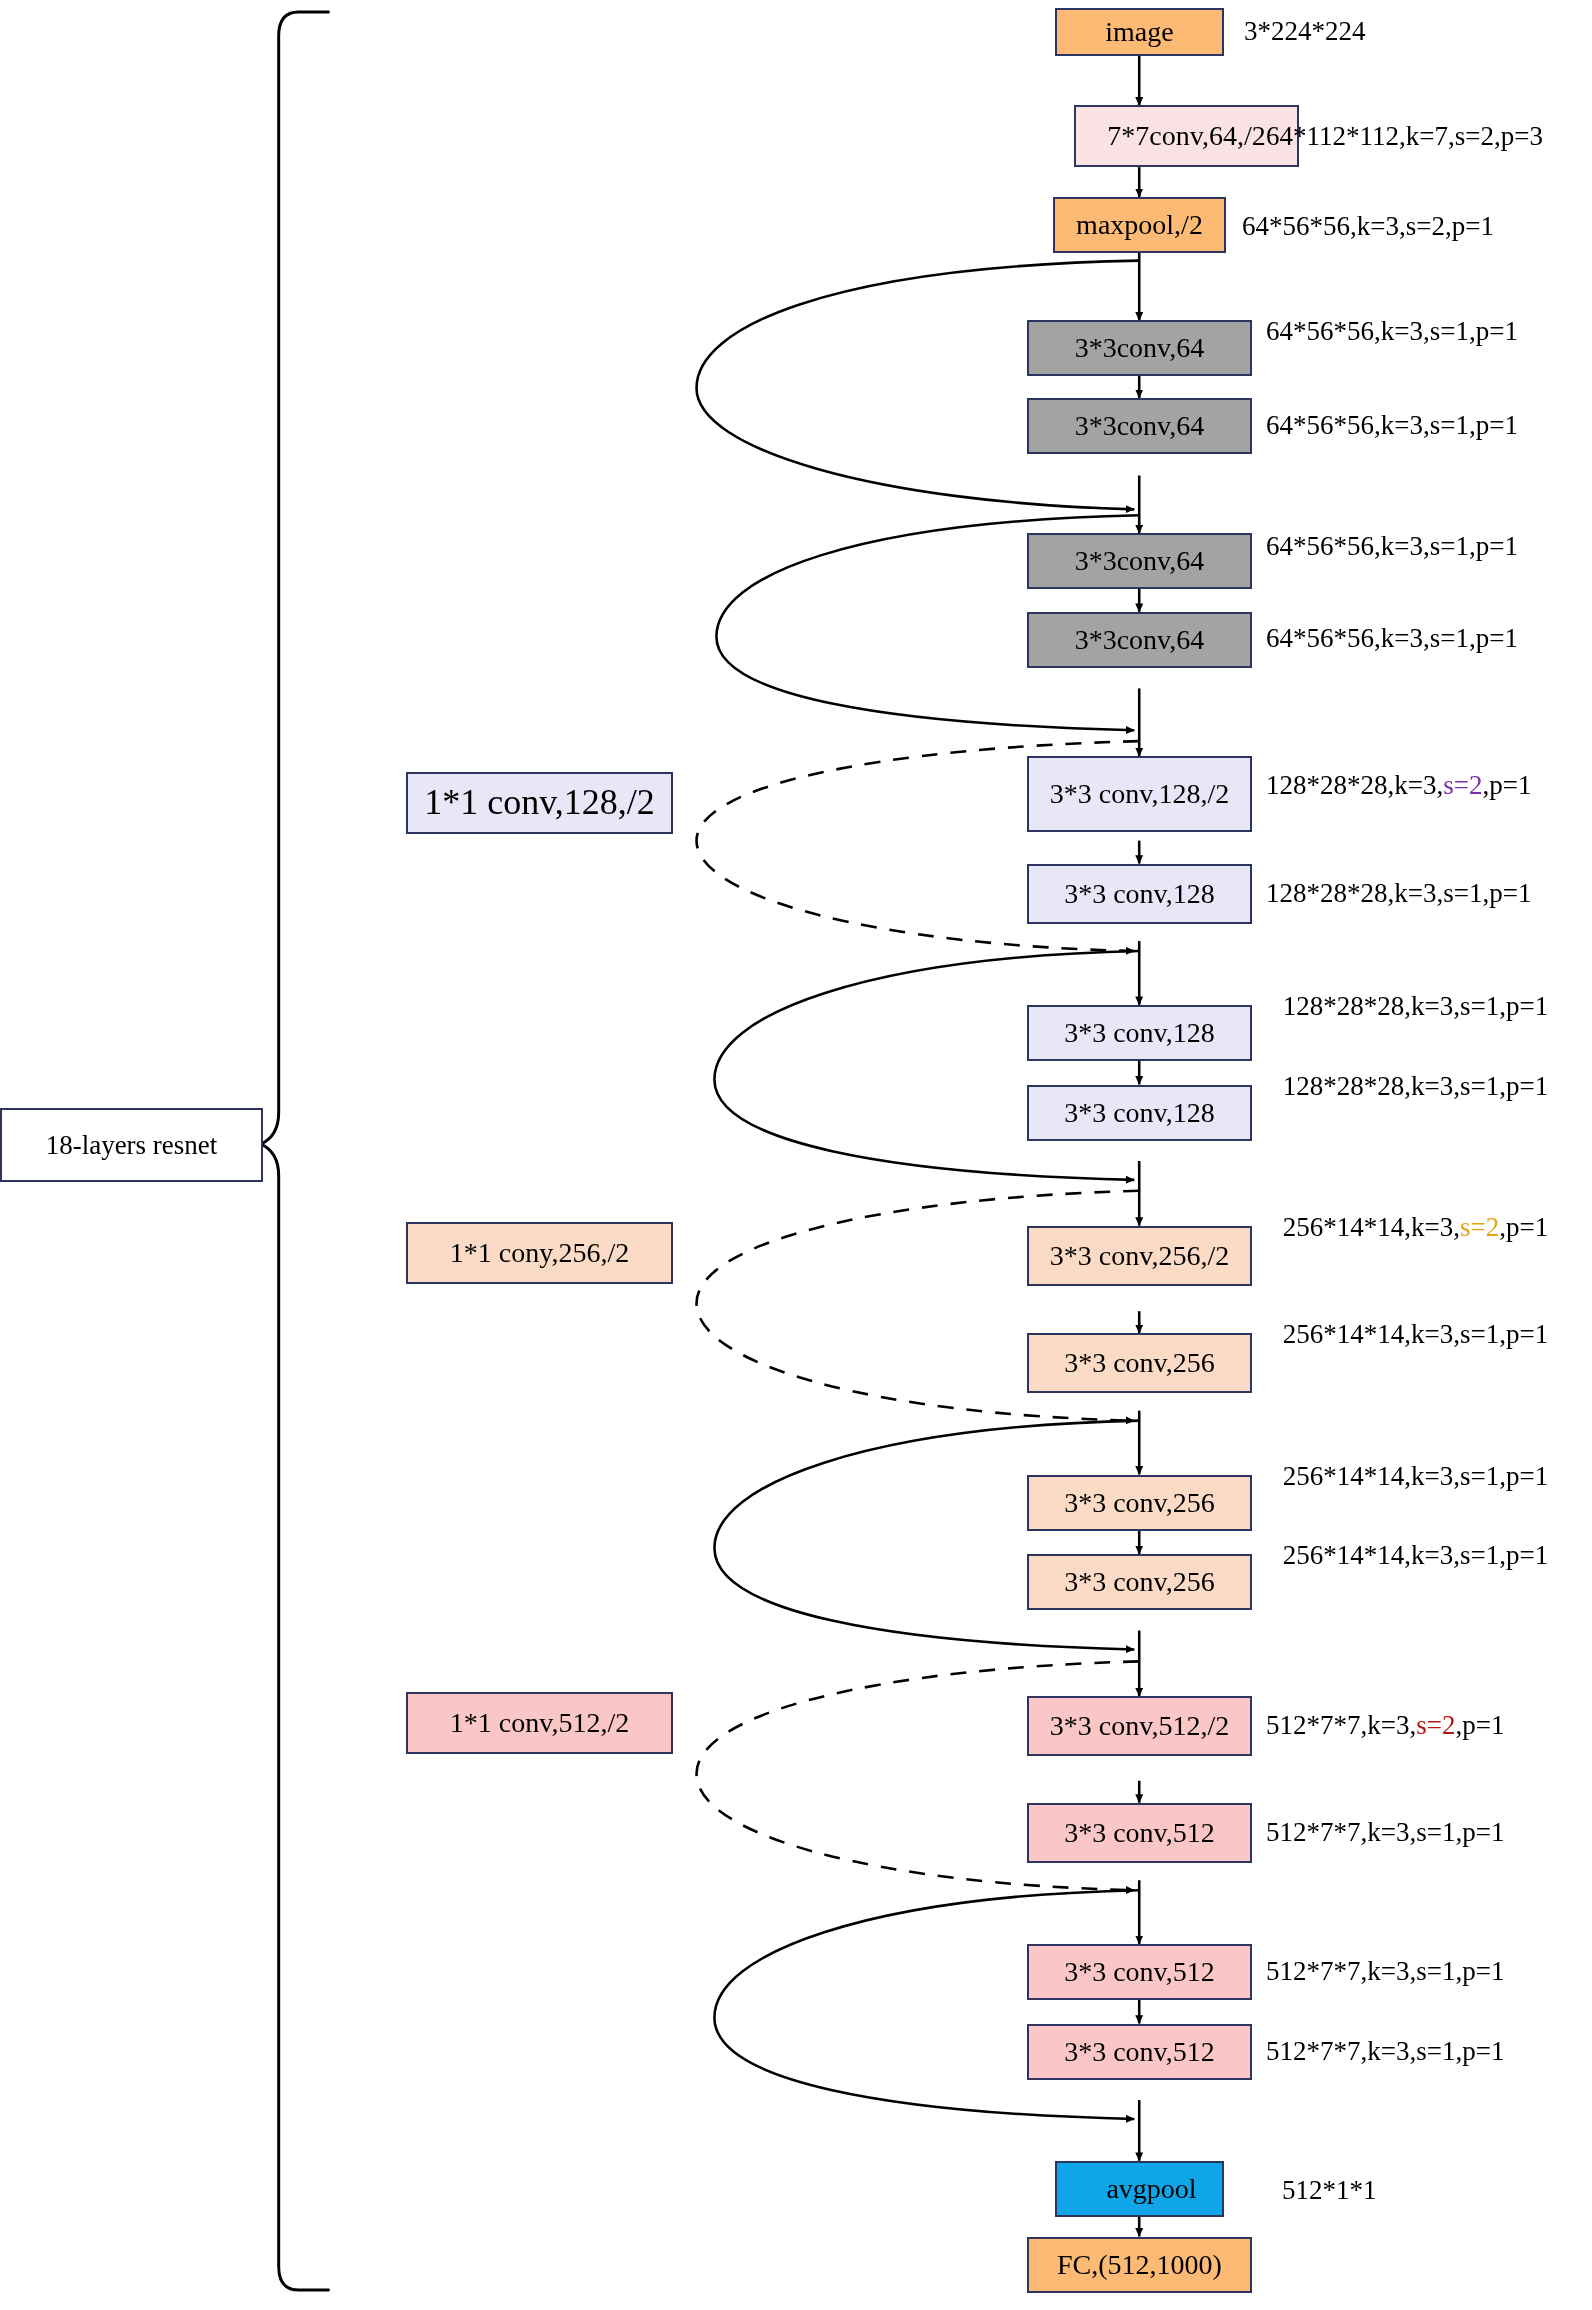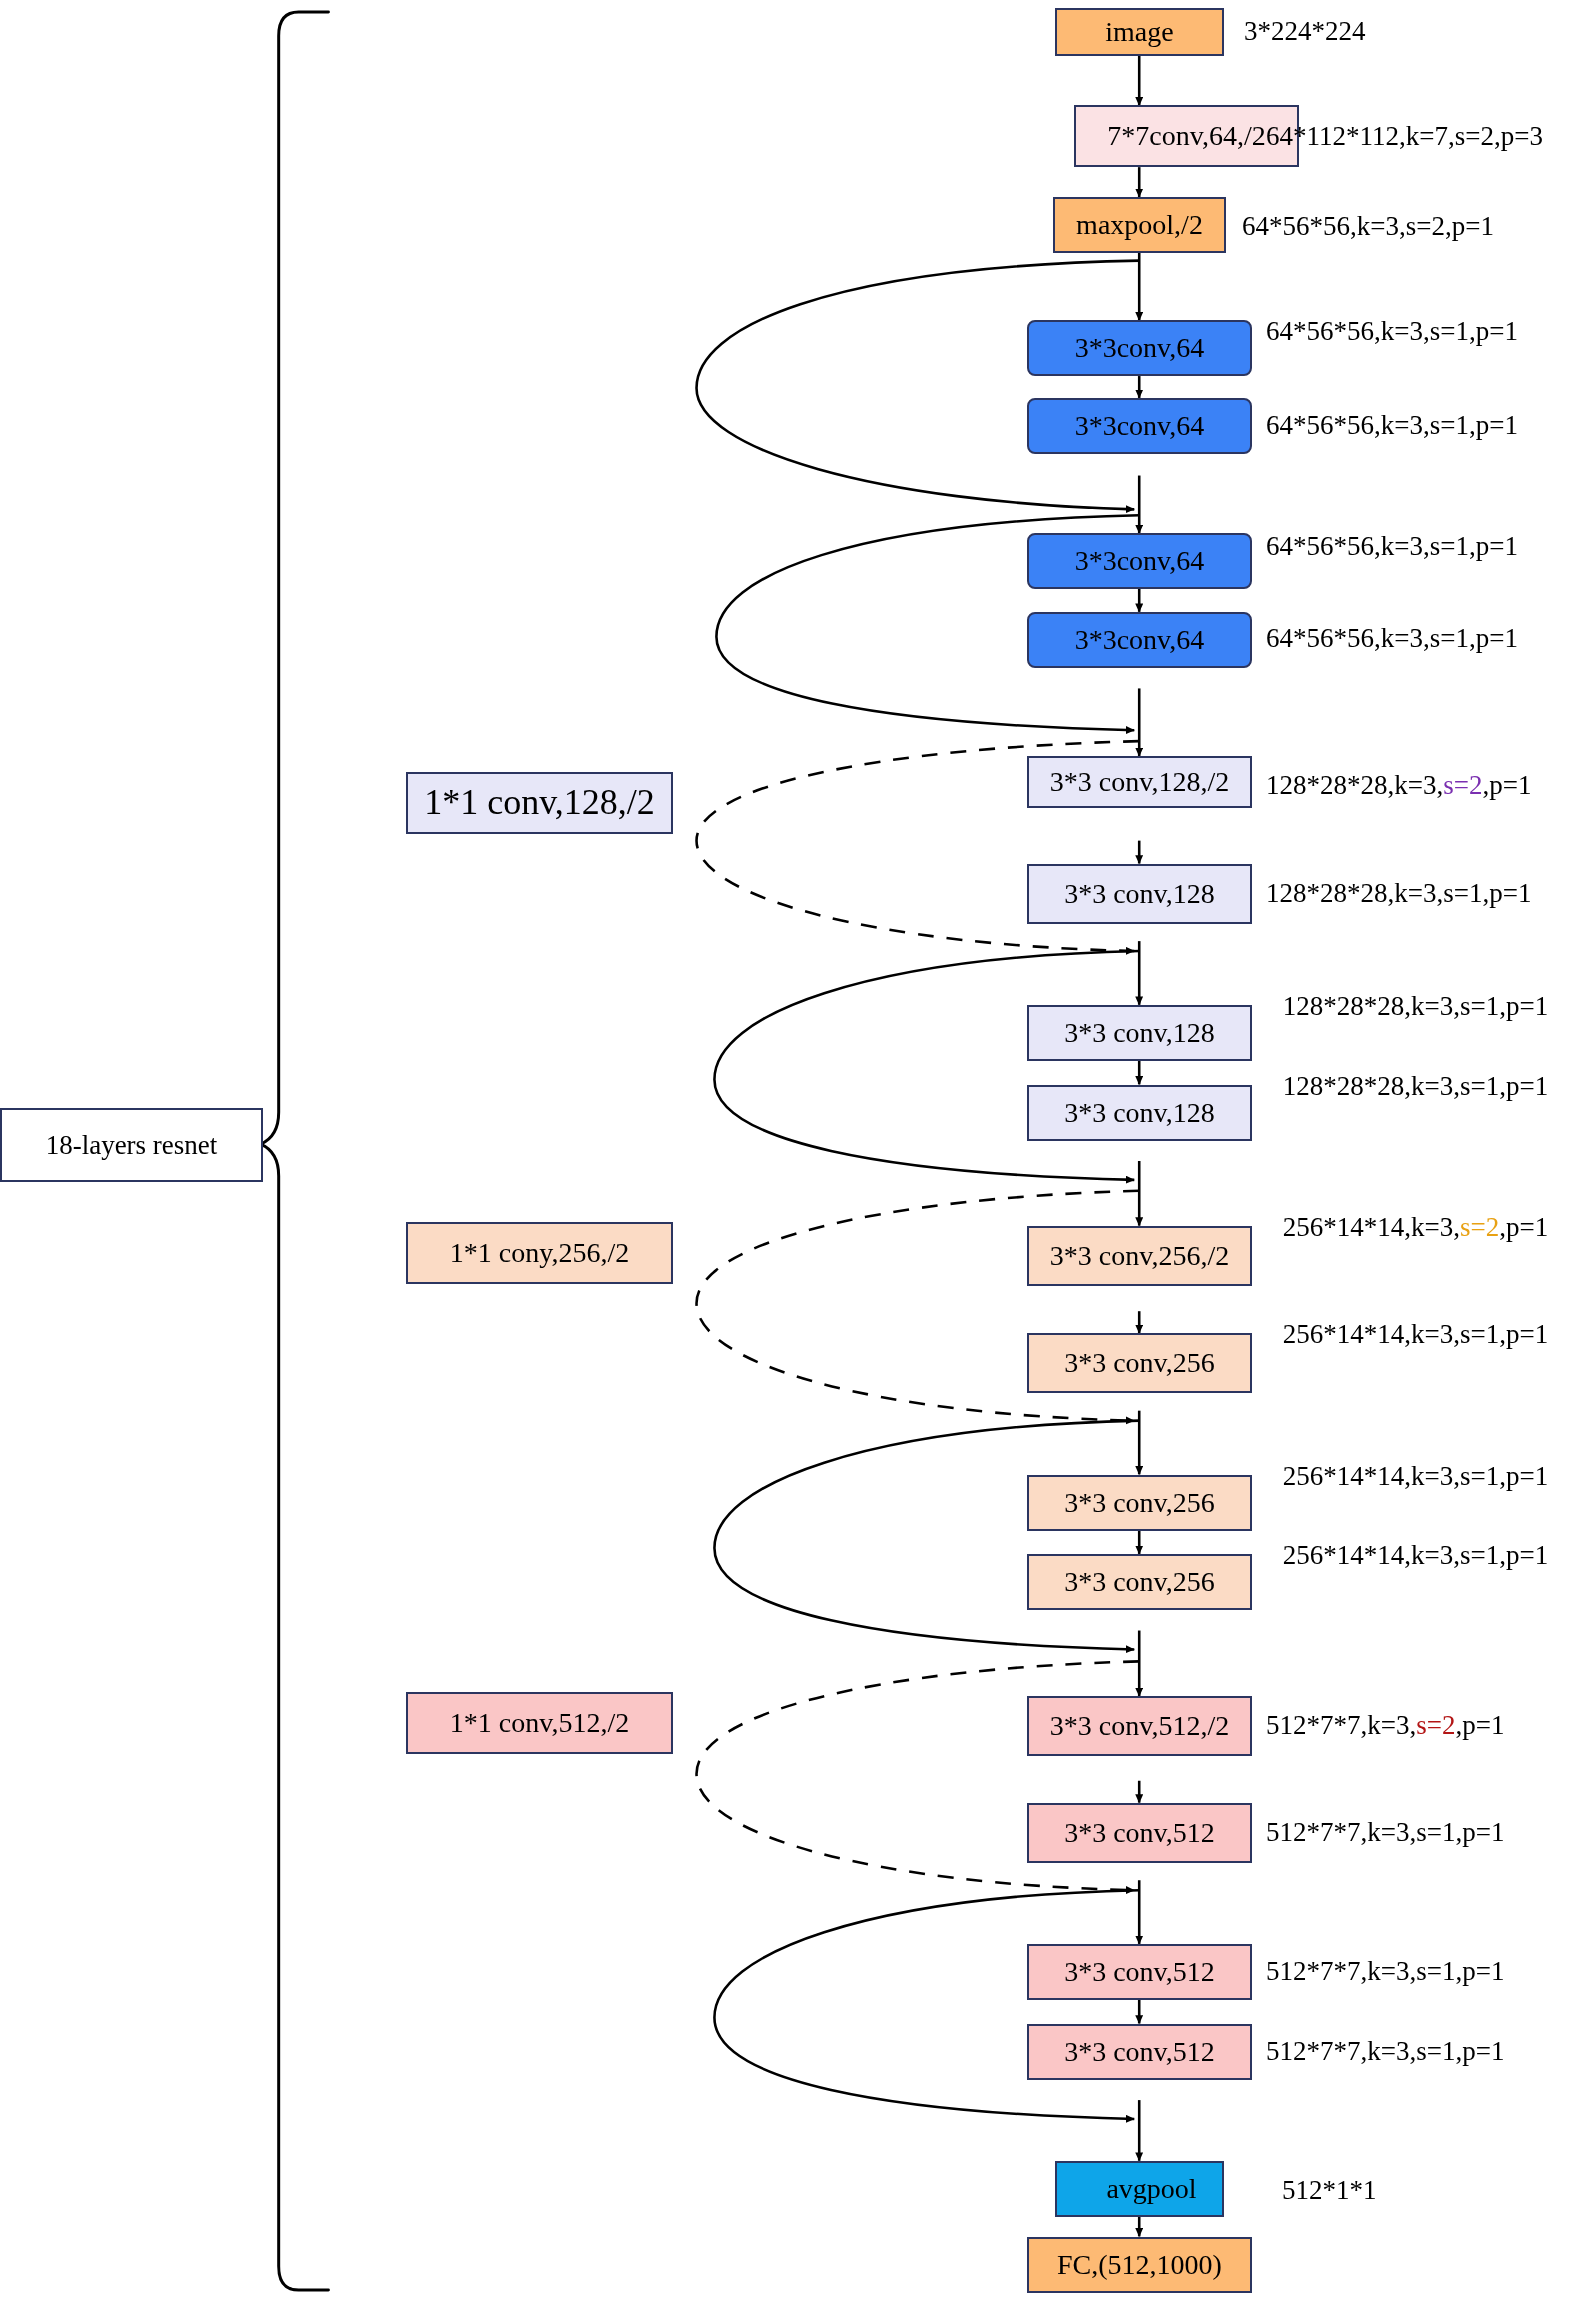--- a/index.html
+++ b/index.html
@@ -30,21 +30,21 @@
     align-items:center;
     justify-content:center;
     text-align:center;
     line-height:1.05;
     white-space:nowrap;
   }
   .node span{display:block;}
   
   .c-white {background:#fdba74;}
   .c-pinklight{background:#fbe2e4;}
-  .c-green {background:#3b82f6;border-radius:8px;}
+  .c-green {background:#a3a3a3;}
   .c-lav   {background:#e7e7f8;}
   .c-orange{background:#fbdbc5;}
   .c-pink  {background:#fac6c6;}
   .c-grey  {background:#0ea5e9;padding-left:24px;}
 
   
   .ann{
     position:absolute;
     font-size:27px;
     line-height:1.12;
@@ -205,21 +205,21 @@
     <span>64*56*56,k=3,s=1,p=1</span>
   </div>
 
   <div class="node c-green" style="left:1027px; top:612px; width:225px; height:56px; font-size:28px;">
     <span>3*3conv,64</span>
   </div>
   <div class="ann left-al" style="left:1266px; top:623px; width:328px;">
     <span>64*56*56,k=3,s=1,p=1</span>
   </div>
 
-  <div class="node c-lav" style="left:1027px; top:756px; width:225px; height:52px; font-size:28px;">
+  <div class="node c-lav" style="left:1027px; top:756px; width:225px; height:76px; font-size:28px;">
     <span>3*3 conv,128,/2</span>
   </div>
   <div class="ann left-al" style="left:1266px; top:770px; width:338px;">128*28*28,k=3,<span class="s2-purple">s=2</span>,p=1</div>
 
   <div class="node c-lav" style="left:1027px; top:864px; width:225px; height:60px; font-size:28px;">
     <span>3*3 conv,128</span>
   </div>
   <div class="ann left-al" style="left:1266px; top:878px; width:338px;">
     <span>128*28*28,k=3,s=1,p=1</span>
   </div>

